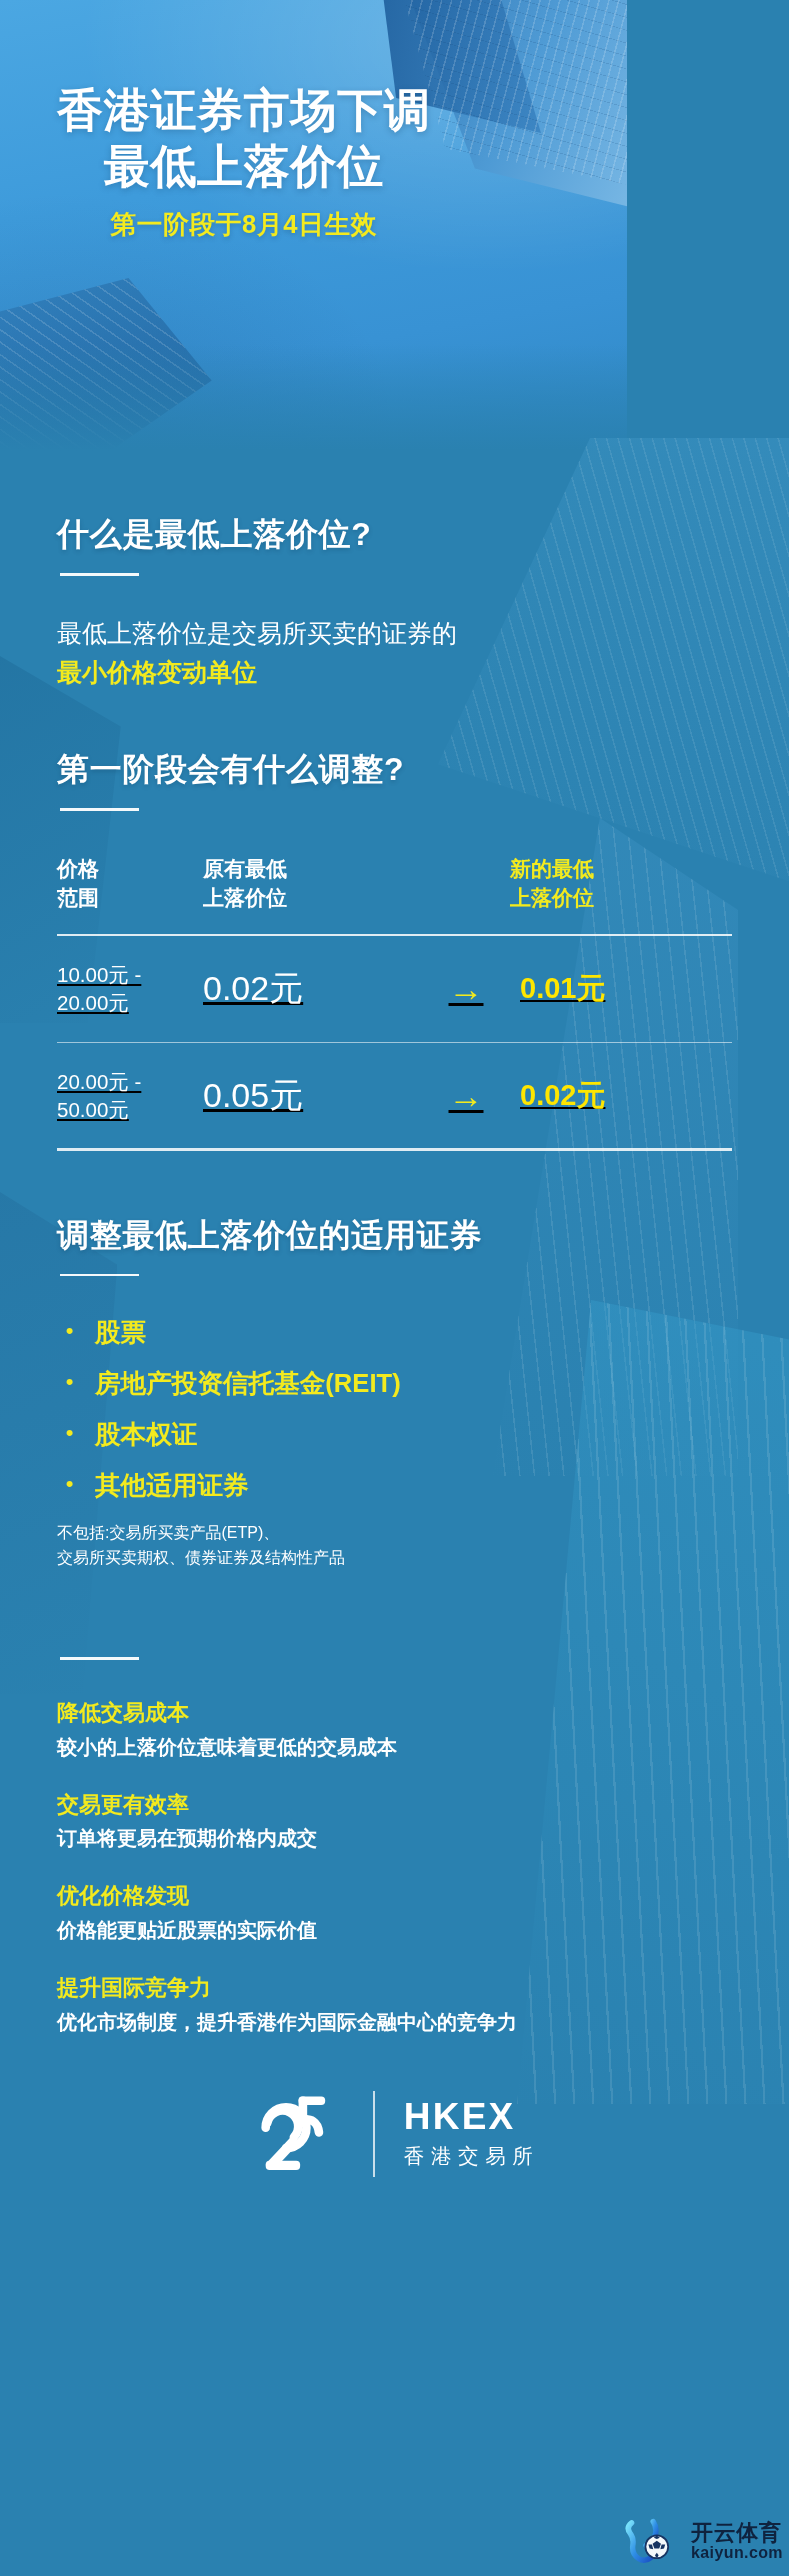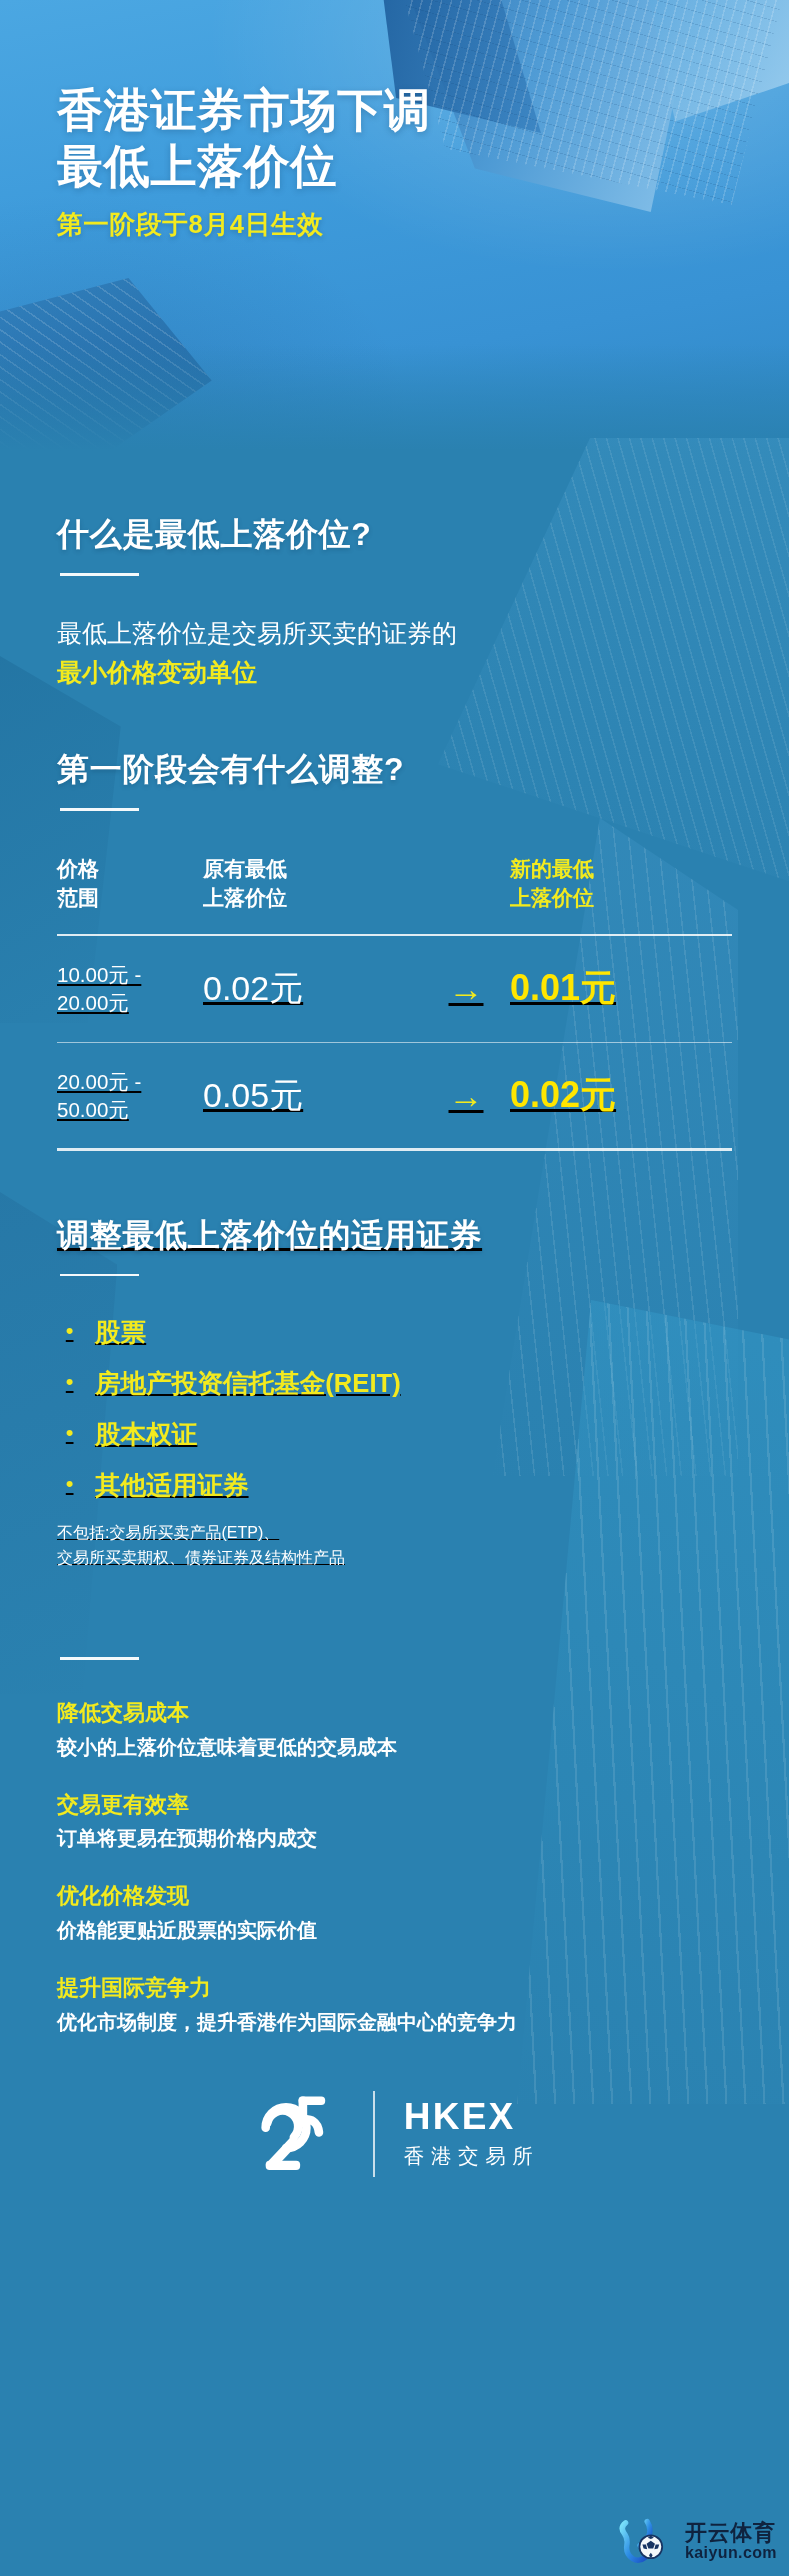--- a/index.html
+++ b/index.html
@@ -6,23 +6,24 @@
   html,body { width:789px; }
   body {
     font-family:"Liberation Sans","DejaVu Sans",sans-serif;
     background:#2a81b0;
     width:789px; height:2576px;
     position:relative; overflow:hidden;
   }
 
   
   .hero{
-    position:relative; width:789px; height:468px;
+    position:relative; width:627px; height:468px;
     background:linear-gradient(170deg,#4ba7e2 0%,#3e9bdb 38%,#3892d4 70%,#2f87c4 100%);
     overflow:hidden;
+    text-align:center;
   }
   .hero-sky{
     position:absolute; inset:0;
     background:
       radial-gradient(ellipse 658px 380px at 78% 8%, rgba(255,255,255,.22), rgba(255,255,255,0) 62%),
       radial-gradient(ellipse 511px 351px at 10% 90%, rgba(12,58,104,.18), rgba(0,0,0,0) 65%);
   }
   
   .tower{position:absolute;background:#2f7fc0;}
   .t1{ top:-29px; left:387px; width:314px; height:241px;
@@ -114,21 +115,21 @@
   .c3{ flex:1; }
   .th{ color:#ffffff; font-size:21px; font-weight:700; line-height:1.35; }
   .th.acc{ color:#f3ea1e; }
   .hline{ height:2.2px; background:rgba(255,255,255,.85); width:100%; }
   .hline.soft{ background:rgba(255,255,255,.55); height:1.5px;}
   .drow{ padding:25px 0 25px 0;text-decoration:underline; }
   .range{ color:#ffffff; font-size:20.5px; line-height:1.35; font-weight:400; }
   .oldval{ color:#ffffff; font-size:34px; font-weight:400; }
   .arrowcell{ width:88px; display:flex; align-items:center; justify-content:center;}
   .arrow{ color:#f3ea1e; font-size:35px; font-weight:400; line-height:1;}
-  .newval{ color:#ffe600; font-size:36px; font-weight:700; }
+  .newval{ color:#ffe600; font-size:29px; font-weight:700;margin-left:10px; }
 
   
   .bullets{ margin-top:41px; }
   .bitem{ display:flex; align-items:flex-start; margin-bottom:19px; }
   .bdot{ color:#f3ea1e; font-size:22px; line-height:1.25; width:38px; padding-left:8.8px;}
   .btext{ color:#f3ea1e; font-size:25.6px; font-weight:700; line-height:1.25;}
   .note{ color:#ffffff; font-size:16px; line-height:1.55; margin-top:19px; font-weight:400;}
 
   
   .benefits{ margin-top:38px; }
@@ -143,21 +144,21 @@
   }
   .logo25{ width:94px; height:94px; }
   .divider{ width:2.2px; height:86px; background:rgba(255,255,255,.75); }
   .hkex{ display:flex; flex-direction:column; gap:7.3px;}
   .hkex-mark{ display:flex; align-items:center; }
   .hkex-word{ color:#fff; font-size:37px; font-weight:700; letter-spacing:2.2px; line-height:1;}
   .hkex-cn{ color:#fff; font-size:20.5px; letter-spacing:6.6px; font-weight:500;}
 
   
   .watermark{
-    position:absolute; right:12px; bottom:10.2px; z-index:9;
+    position:absolute; right:6px; bottom:10.2px; z-index:9;
     display:flex; align-items:center; gap:8.8px; opacity:.95;
   }
   .wm-k{ width:60px; height:48px; }
   .wm-txt{ display:flex; flex-direction:column; }
   .wm-cn{ color:#0e1e3a; font-size:22px; font-weight:700; letter-spacing:0.7px; line-height:1.05;}
   .wm-en{ color:#0e1e3a; font-size:16px; font-weight:700; letter-spacing:0.4px;}
 </style>
 </head>
 <body>
 
@@ -255,21 +256,21 @@
         </div>
         <div class="c3">
           <div class="newval">0.02元</div>
         </div>
       </div>
 
       <div class="hline"></div>
     </div>
   </div>
 
-  <div class="section" style="padding-top:63px;text-decoration:underline;">
+  <div class="section" style="padding-top:63px;">
     <div class="h2">调整最低上落价位的适用证券</div>
     <div class="rule"></div>
 
     <div class="bullets">
       <div class="bitem">
         <div class="bdot">•</div>
         <div class="btext">股票</div>
       </div>
       <div class="bitem">
         <div class="bdot">•</div>

